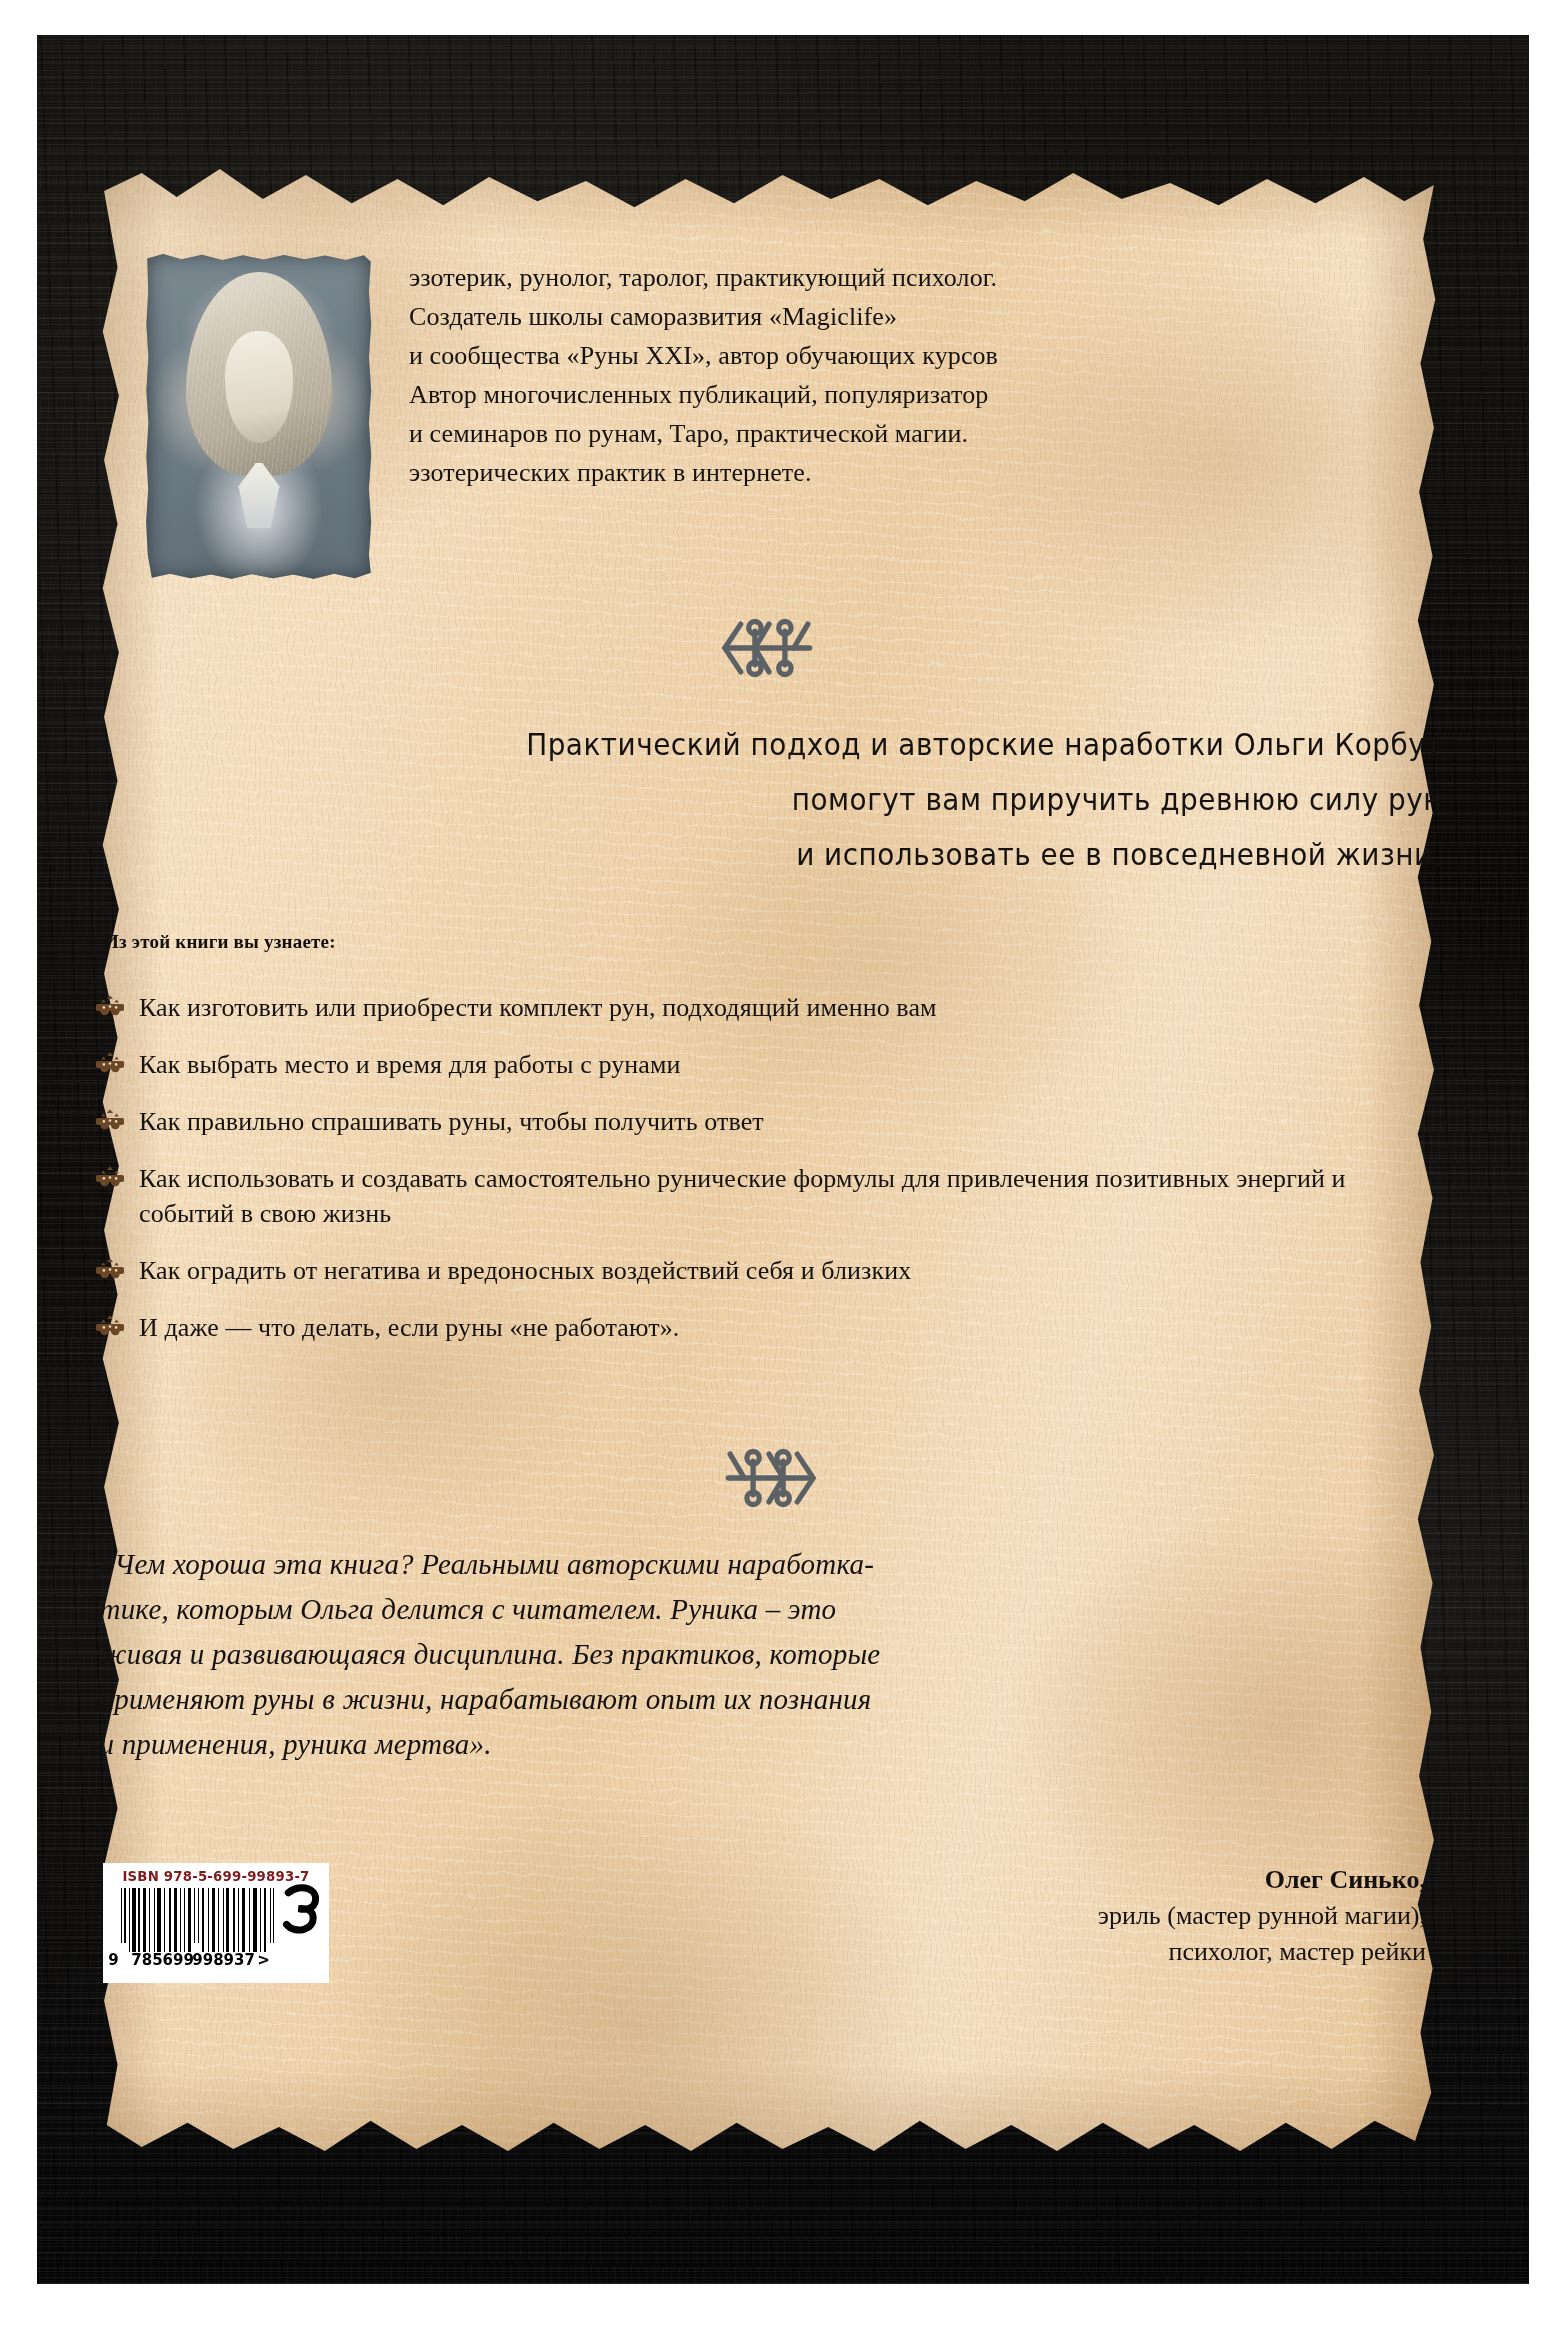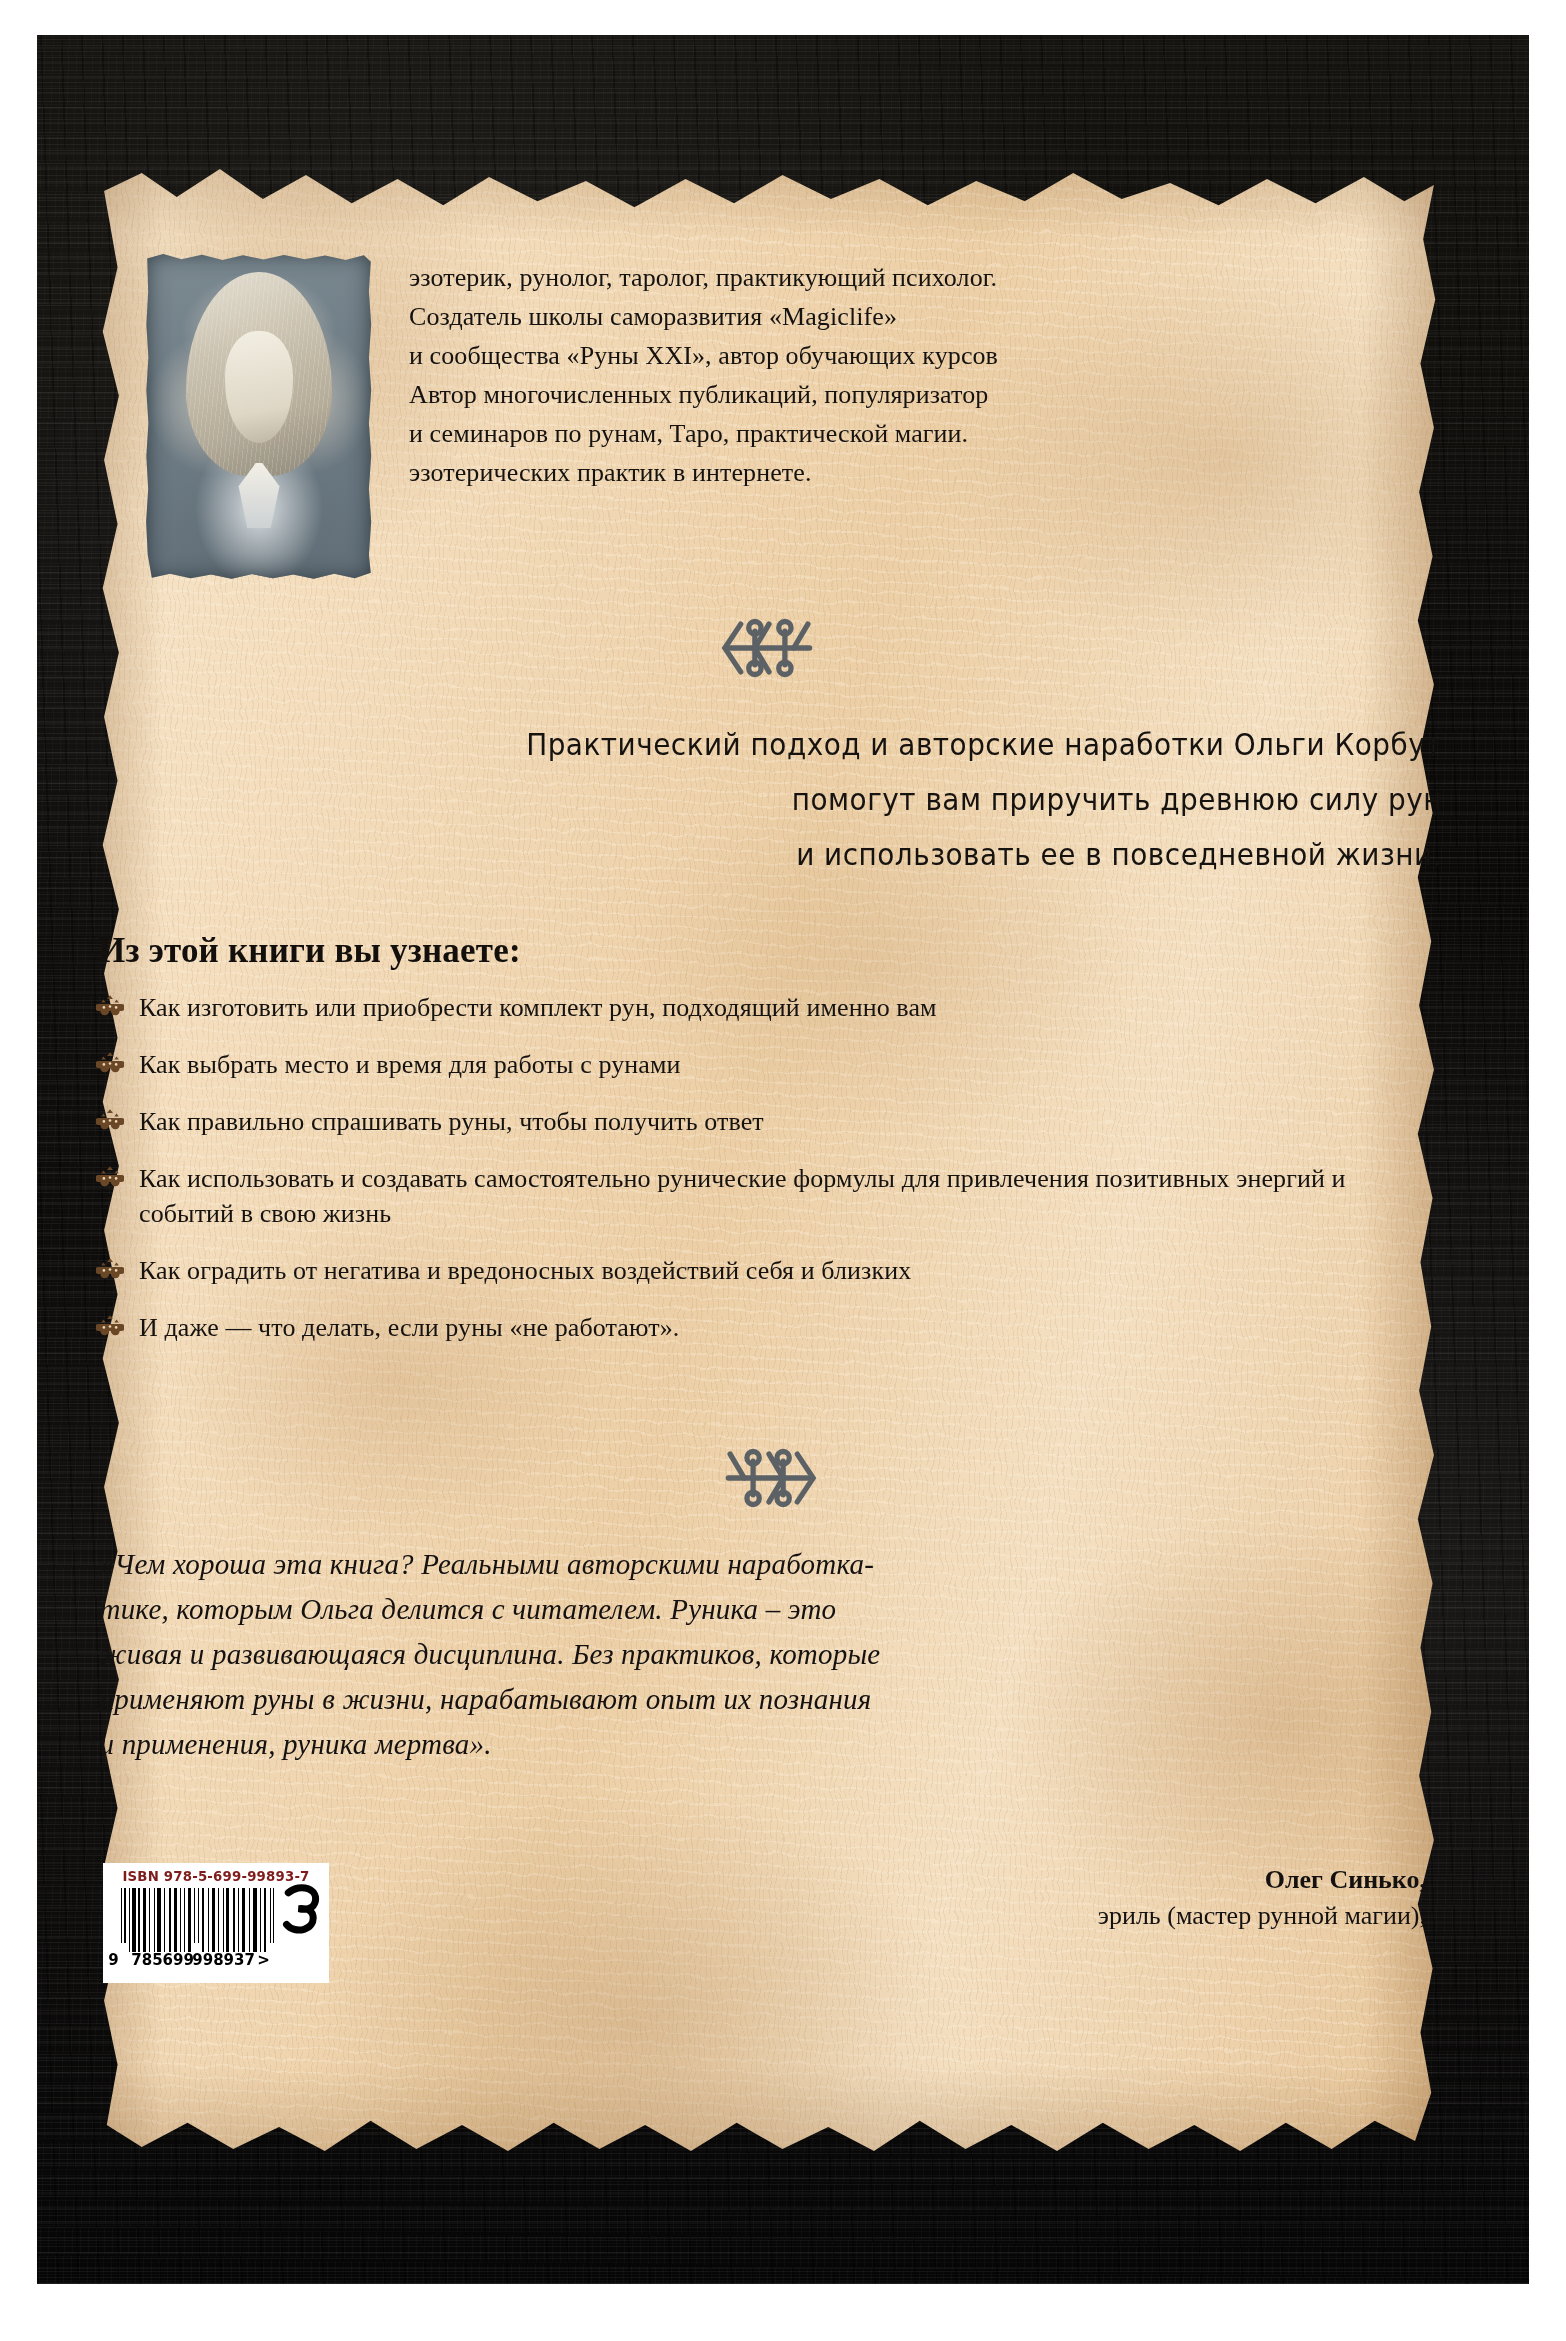--- a/index.html
+++ b/index.html
@@ -151,22 +151,22 @@
   #tagline{
     position:absolute;left:0;top:558px;width:100%;text-align:right;
     color:#151210;font-size:31px;line-height:55px;
     font-family:"DejaVu Sans Condensed","DejaVu Sans",sans-serif;
     font-stretch:condensed;letter-spacing:0.5px;
   }
   #tagline div{display:block;}
 
   
   #list-heading{
-    position:absolute;left:2px;top:772px;width:797px;
-    font-size:35px;font-weight:bold;color:#120f0d;letter-spacing:0.2px;
+    position:absolute;left:8px;top:772px;width:797px;
+    font-size:19px;font-weight:bold;color:#120f0d;letter-spacing:0.2px;
   }
 
   
   #bullets{position:absolute;left:0px;top:831px;width:1310px;}
   .bullet{
     position:relative;padding-left:43px;margin-bottom:22px;
     font-size:26px;line-height:35px;color:#151210;letter-spacing:0.1px;
   }
   .bullet .glyph{
     position:absolute;left:0;top:3.5px;width:30px;height:26.6px;
@@ -392,20 +392,21 @@
     <div>«Чем хороша эта книга? Реальными авторскими наработка-</div>
     <div>тике, которым Ольга делится с читателем.  Руника – это</div>
     <div>живая и развивающаяся дисциплина. Без практиков, которые</div>
     <div>применяют руны в жизни, нарабатывают опыт их познания</div>
     <div>и применения, руника мертва».</div>
   </div>
 
   <div id="attrib">
     <div class="nm">Олег Синько,</div>
     <div>эриль (мастер рунной магии),</div>
+    <div>психолог, мастер рейки</div>
   </div>
 
   <div id="barcode-block">
     <div id="isbn-text">ISBN 978-5-699-99893-7</div>
 
     <div id="bars">
       <i class="g" style="left:0px;width:1.8px"></i>
       <i class="g" style="left:3.5px;width:1.8px"></i>
       <i style="left:8px;width:1.8px"></i>
       <i style="left:11.5px;width:3.5px"></i>

